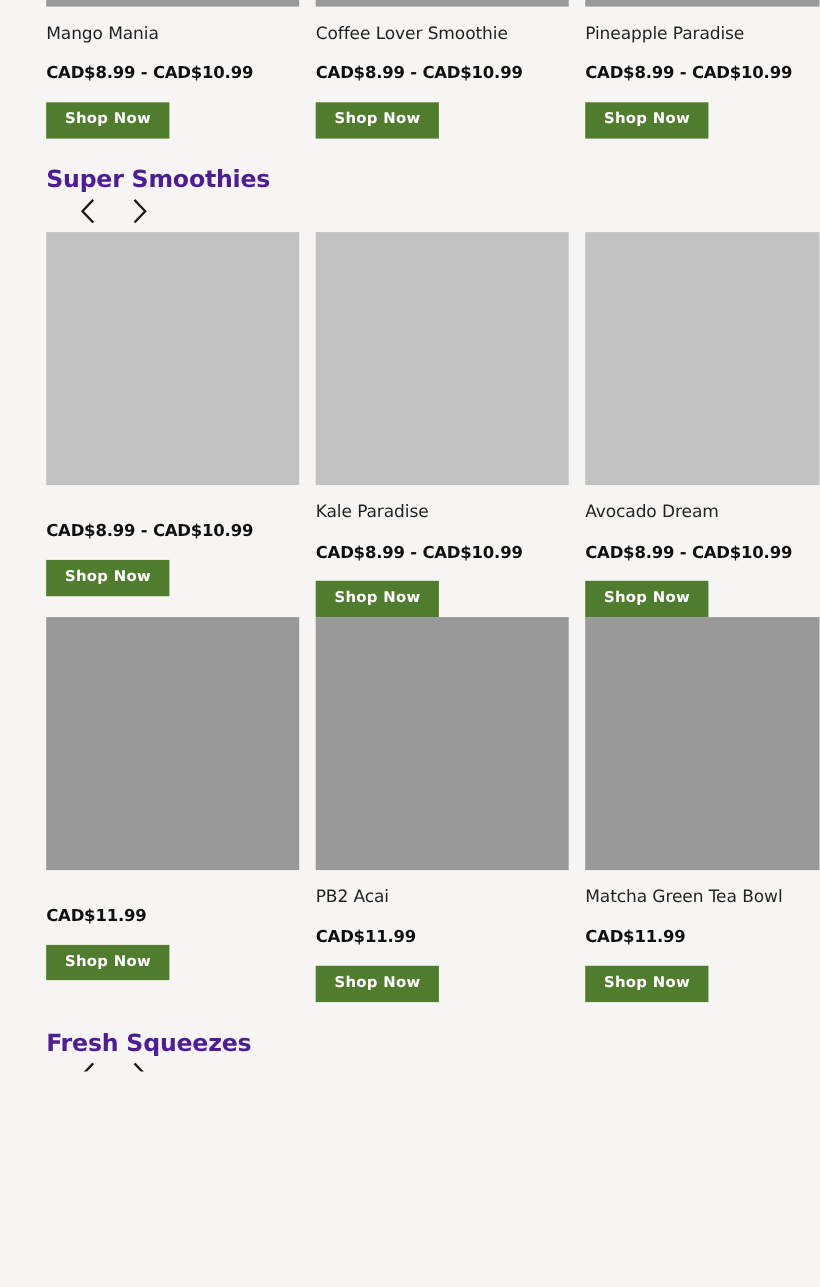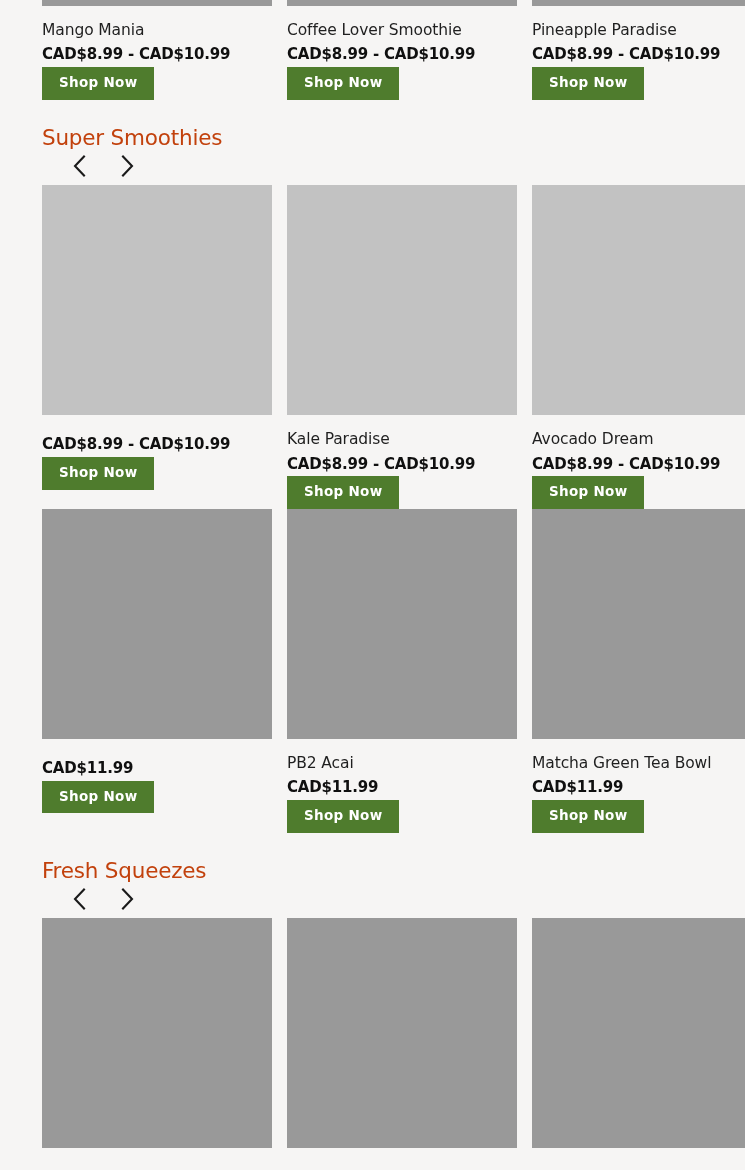--- a/index.html
+++ b/index.html
@@ -13,40 +13,40 @@
   body {
     background: #f6f5f4;
     font-family: "Liberation Sans", sans-serif;
     color: #1b1b1b;
     -webkit-font-smoothing: antialiased;
   }
 
   .page {
     position: relative;
     width: 745px;
-    height: 1170px;
+    height: 974px;
     overflow: hidden;
   }
 
   
   .section {
     position: relative;
     padding-left: 42px;
   }
 
   .section-head {
     padding-top: 26px;
   }
 
   .section-title {
     font-family: "DejaVu Sans", sans-serif;
-    font-weight: normal;
+    font-weight: bold;
     font-size: 21.5px;
     letter-spacing: -0.2px;
-    color: #c2410c;
+    color: #4c1d95;
     line-height: 1.1;
     white-space: nowrap;
   }
 
   .arrows {
     position: relative;
     height: 32px;
     margin-top: 4px;
     margin-left: 24px;
   }
@@ -100,28 +100,28 @@
     white-space: nowrap;
     letter-spacing: -0.1px;
   }
 
   .card-price {
     font-family: "DejaVu Sans", sans-serif;
     font-size: 15px;
     font-weight: bold;
     color: #101010;
     line-height: 1.25;
-    margin-top: 5px;
+    margin-top: 17px;
     white-space: nowrap;
     letter-spacing: -0.2px;
   }
 
   .shop-btn {
     display: inline-block;
-    margin-top: 3px;
+    margin-top: 17px;
     background: #4f7c2d;
     color: #ffffff;
     font-family: "DejaVu Sans", sans-serif;
     font-size: 13.5px;
     font-weight: bold;
     letter-spacing: 0.3px;
     padding: 9px 17px 10px 17px;
     border: 0;
     cursor: pointer;
     line-height: 1;

